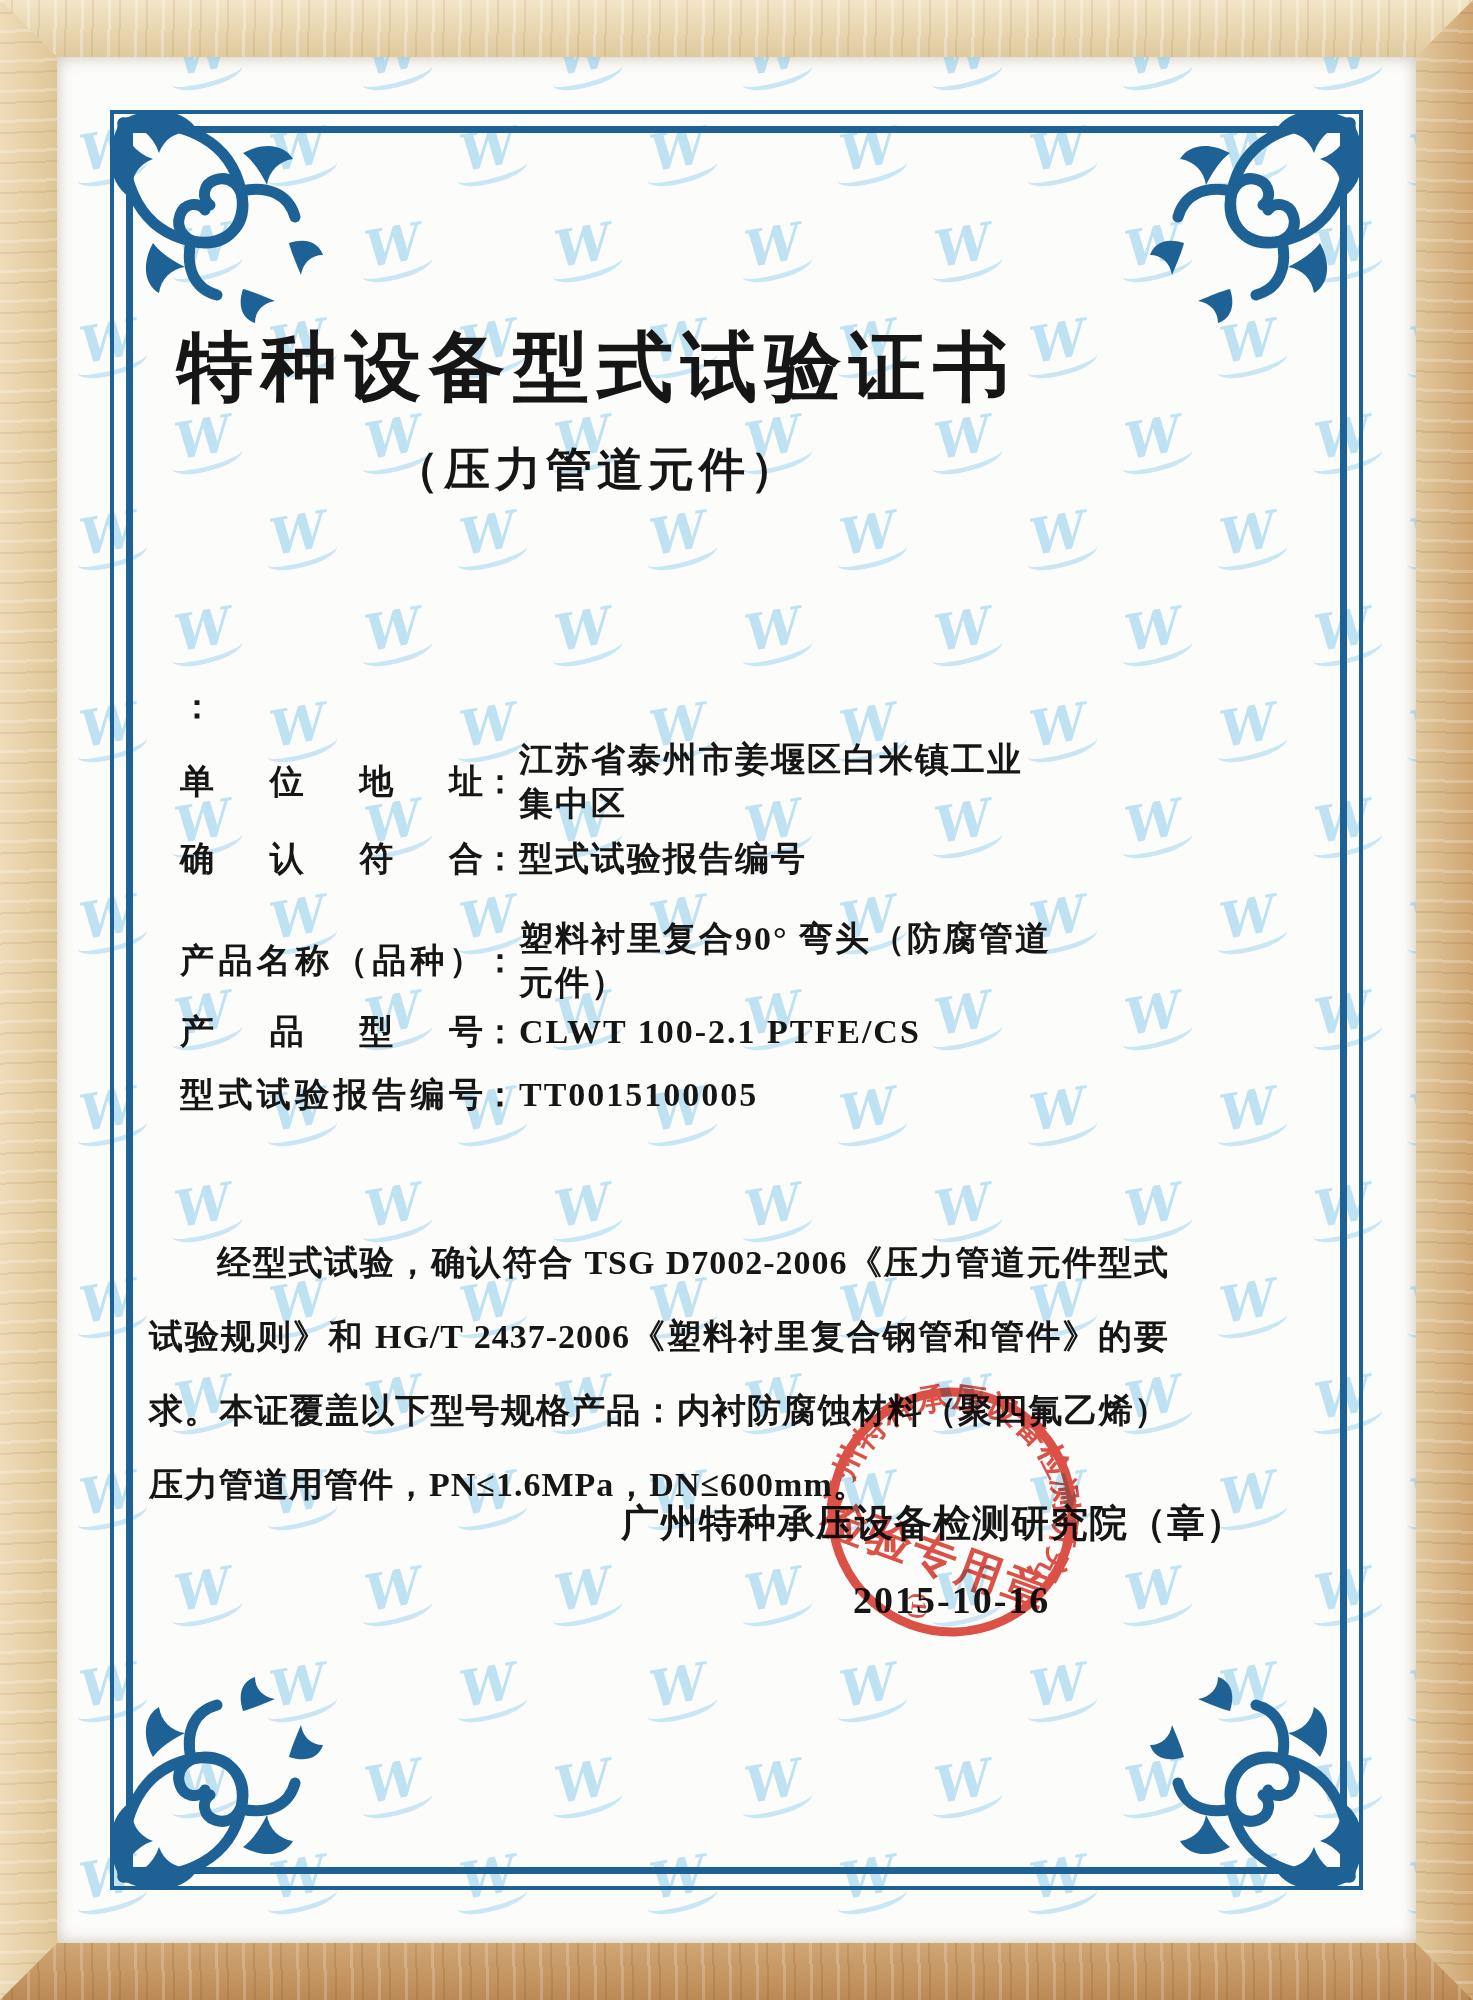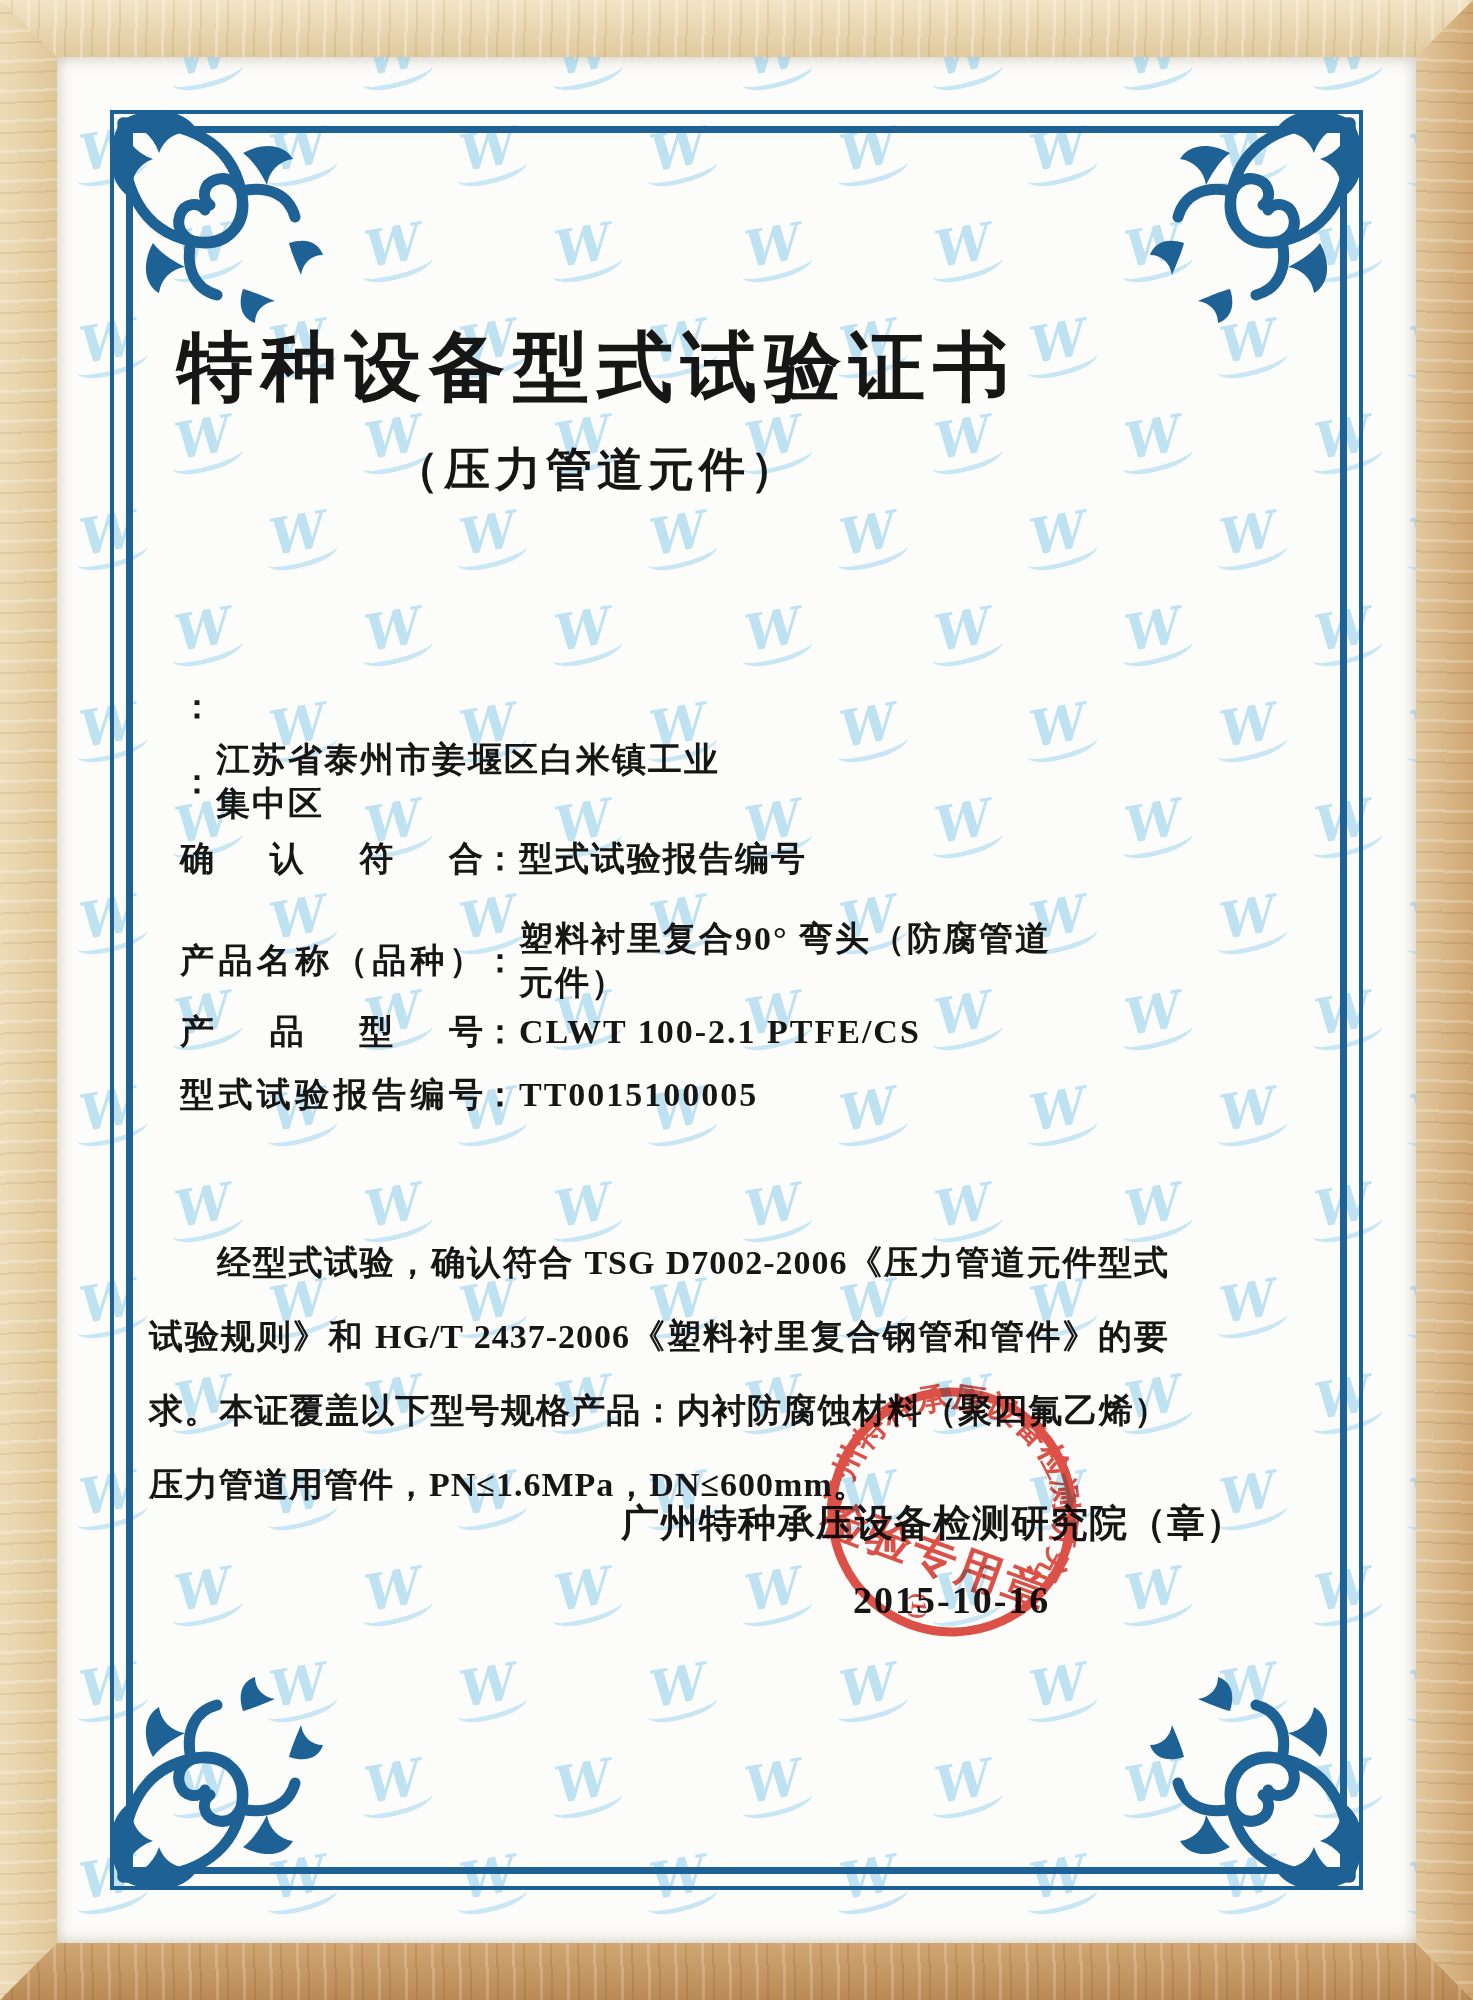--- a/index.html
+++ b/index.html
@@ -307,20 +307,21 @@
 
       <div class="title">特种设备型式试验证书</div>
       <div class="subtitle">（压力管道元件）</div>
 
 
       <div class="rows">
         <div class="frow r1">
           <span class="fcolon">：</span>
         </div>
         <div class="frow r2 vcenter">
+          <span class="flabel">单位地址</span>
           <span class="fcolon">：</span>
           <span class="fvalue w515">江苏省泰州市姜堰区白米镇工业集中区</span>
         </div>
         <div class="frow r3">
           <span class="flabel">确认符合</span>
           <span class="fcolon">：</span>
           <span class="fvalue">型式试验报告编号</span>
         </div>
         <div class="frow r4 vcenter">
           <span class="flabel">产品名称（品种）</span>

